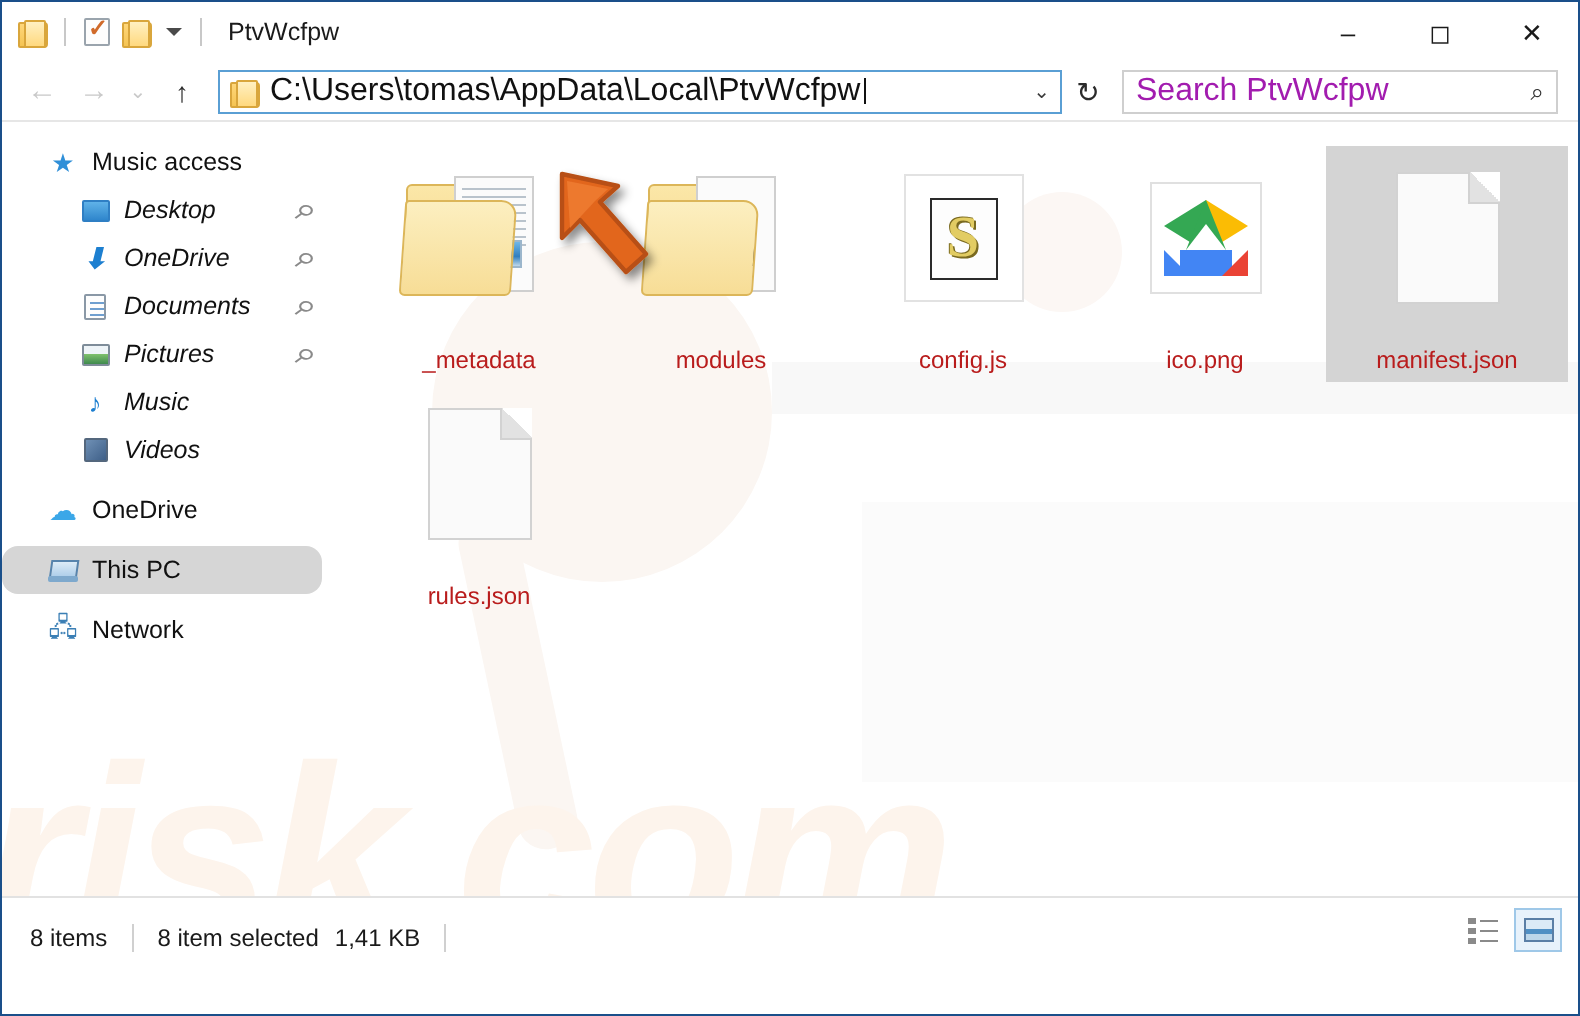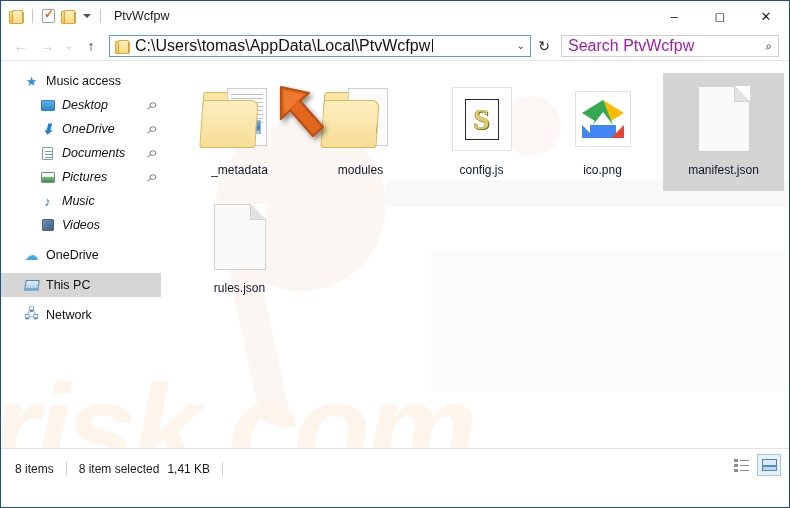--- a/index.html
+++ b/index.html
@@ -265,21 +265,21 @@
     display: flex; flex-direction: column;
     align-items: center; cursor: default;
     padding-top: 6px;
   }
   .file-item.selected { background: #d4d4d4; }
   .file-thumb {
     width: 82px; height: 80px; position: relative;
     display: flex; align-items: center; justify-content: center;
   }
   .file-label {
-    font-size: 12px; color: #0f172a; margin-top: 4px;
+    font-size: 12px; color: #b91c1c; margin-top: 14px;
     text-align: center; white-space: nowrap;
   }
 
   
   .folder-open { position: relative; width: 78px; height: 66px; }
   .folder-back {
     position: absolute; left: 2px; top: 6px;
     width: 58px; height: 54px;
     background: linear-gradient(180deg,#fbe7a8 0%, #f3d484 100%);
     border: 1px solid #dcb659;
@@ -558,21 +558,21 @@
             <span class="ico-video"></span>
           </span>
         <span class="nav-label">Videos</span>
       </div>
 
       <div class="nav-item nav-indent-0" style="margin-top:6px;">
         <span class="nav-ico ico-cloud">☁</span>
         <span class="nav-label">OneDrive</span>
       </div>
 
-      <div class="nav-item nav-indent-0 selected" style="margin-top:6px;">
+      <div class="nav-item nav-indent-0 selected" style="margin-top:6px;border-radius:8px;">
         <span class="nav-ico">
             <span class="ico-pc"></span>
           </span>
         <span class="nav-label">This PC</span>
       </div>
 
       <div class="nav-item nav-indent-0" style="margin-top:6px;">
         <span class="nav-ico ico-net">🖧</span>
         <span class="nav-label">Network</span>
       </div>

